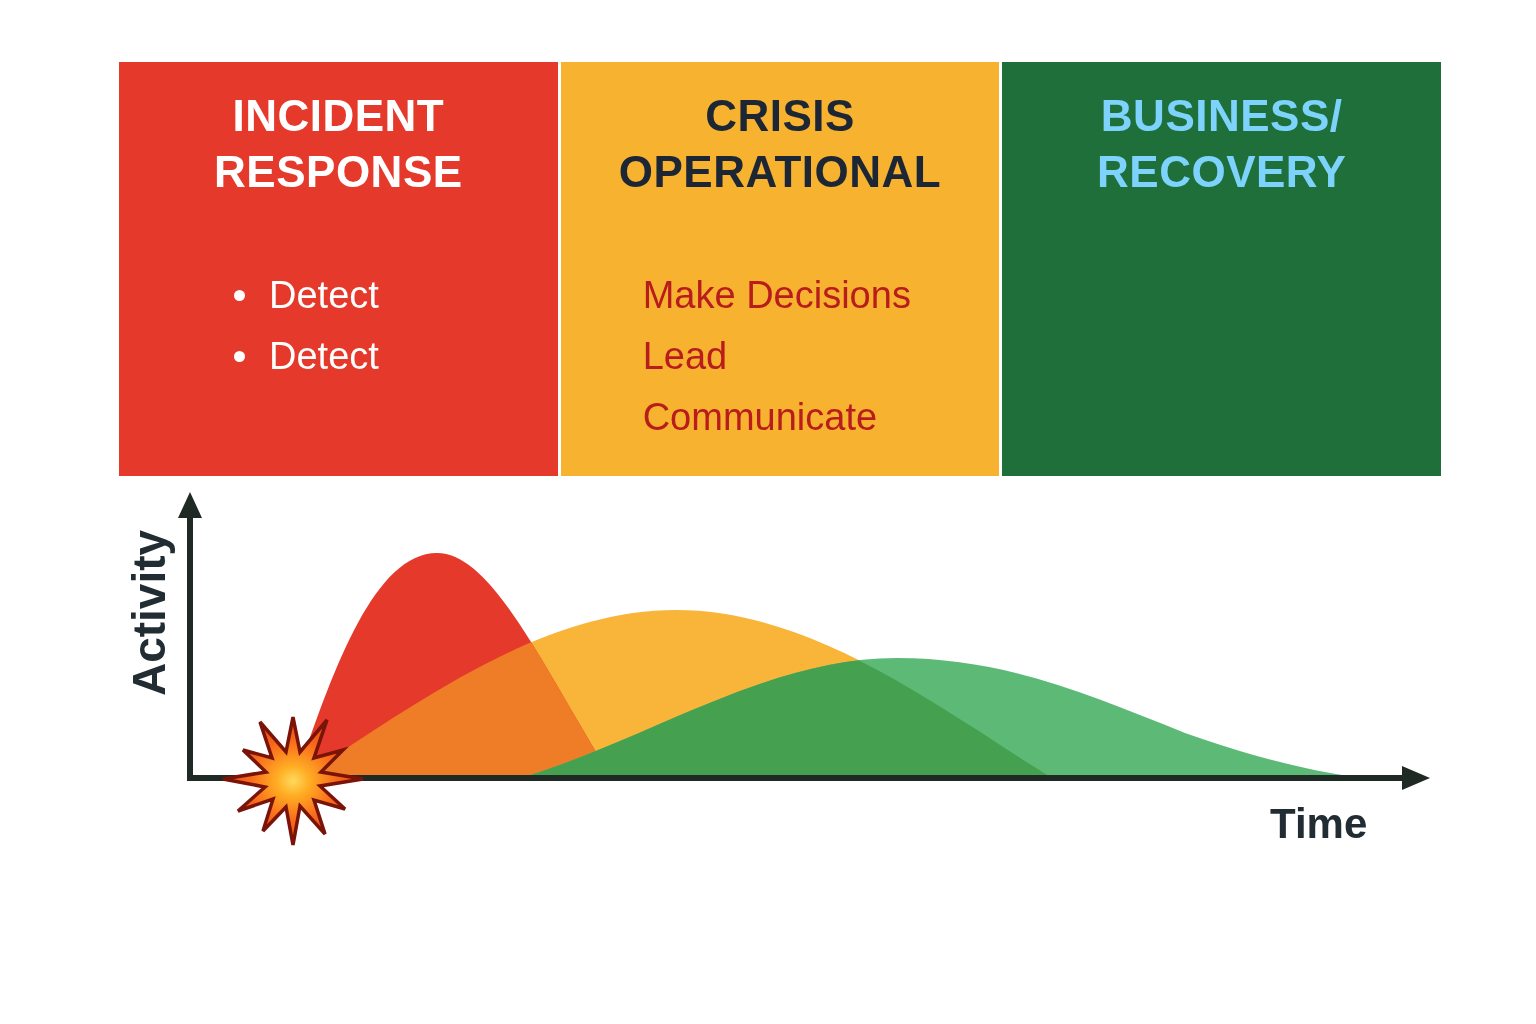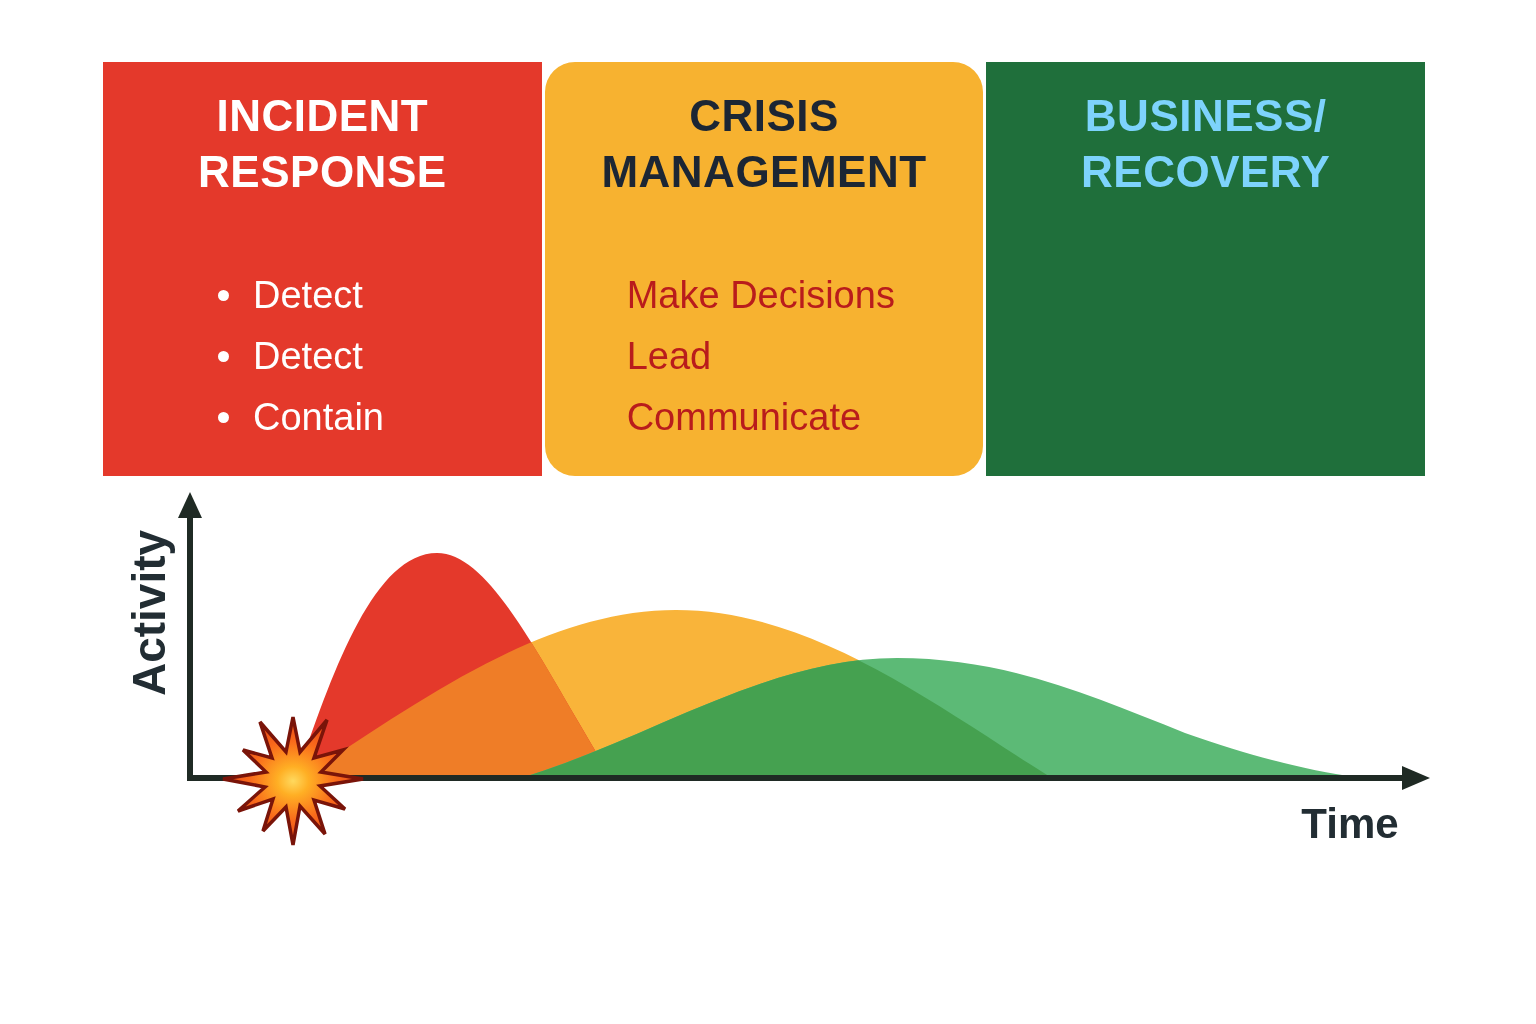--- a/index.html
+++ b/index.html
@@ -1,62 +1,61 @@
 <!DOCTYPE html>
 <html><head>
 <meta charset="utf-8">
 <style>
   html,body{margin:0;padding:0;background:#ffffff;width:1536px;height:1024px;overflow:hidden;
     font-family:"Liberation Sans", sans-serif;}
   .stage{position:relative;width:1536px;height:1024px;background:#ffffff;}
 
   
-  .phases-row{position:absolute;left:103px;top:62px;width:1322px;height:414px;display:flex;gap:3px;}
+  .phases-row{position:absolute;left:119px;top:62px;width:1322px;height:414px;display:flex;gap:3px;}
   .phase-box{flex:1;display:flex;flex-direction:column;padding:26px 20px 0 20px;box-sizing:border-box;}
   .phase-title{margin:0;height:172px;display:flex;flex-direction:column;justify-content:flex-start;
     align-items:center;font-weight:700;font-size:44px;line-height:56px;letter-spacing:.5px;text-align:center;}
   .phase-title span{display:block;}
   .phase-items{list-style:none;margin:16px 0 0 0;padding:0;font-size:38px;font-weight:400;line-height:38px;}
   .phase-items li{margin-bottom:23px;display:flex;align-items:center;}
   .bulleted li::before{content:"";width:11px;height:11px;border-radius:50%;background:currentColor;
     display:inline-block;margin-right:24px;flex:0 0 auto;}
   .pad-red{padding-left:95px;}
   .pad-yellow{padding-left:62px;}
   .pad-green{padding-left:85px;}
 
   
   .chart-svg{position:absolute;left:0;top:490px;width:1536px;height:390px;}
   .axis-label{position:absolute;font-weight:700;color:#222D33;}
   .ylabel{left:18px;top:585px;width:264px;height:56px;font-size:46px;text-align:center;
     transform:rotate(-90deg);}
-  .xlabel{left:1270px;top:800px;width:160px;font-size:42px;text-align:center;}
+  .xlabel{left:1270px;top:800px;width:160px;font-size:42px;text-align:left;}
 </style>
 </head>
 <body>
 
 <div class="stage">
 
   <div class="phases-row">
 
     <div class="phase-box" style="background: rgb(228, 57, 43);">
       <h2 class="phase-title" style="color: rgb(255, 255, 255);">
         <span>INCIDENT</span>
         <span>RESPONSE</span>
       </h2>
       <ul class="phase-items bulleted pad-red" style="color: rgb(255, 255, 255);">
         <li>Detect</li>
         <li>Detect</li>
-        <li>Contain</li>
       </ul>
     </div>
 
-    <div class="phase-box" style="background: rgb(247, 178, 48); border-radius: 30px;">
+    <div class="phase-box" style="background: rgb(247, 178, 48);">
       <h2 class="phase-title" style="color: rgb(28, 38, 52);">
         <span>CRISIS</span>
-        <span>MANAGEMENT</span>
+        <span>OPERATIONAL</span>
       </h2>
       <ul class="phase-items pad-yellow" style="color: #b91c1c; text-align: center;">
         <li>Make Decisions</li>
         <li>Lead</li>
         <li>Communicate</li>
       </ul>
     </div>
 
     <div class="phase-box" style="background: rgb(31, 111, 59);">
       <h2 class="phase-title" style="color: #7dd3fc;">

